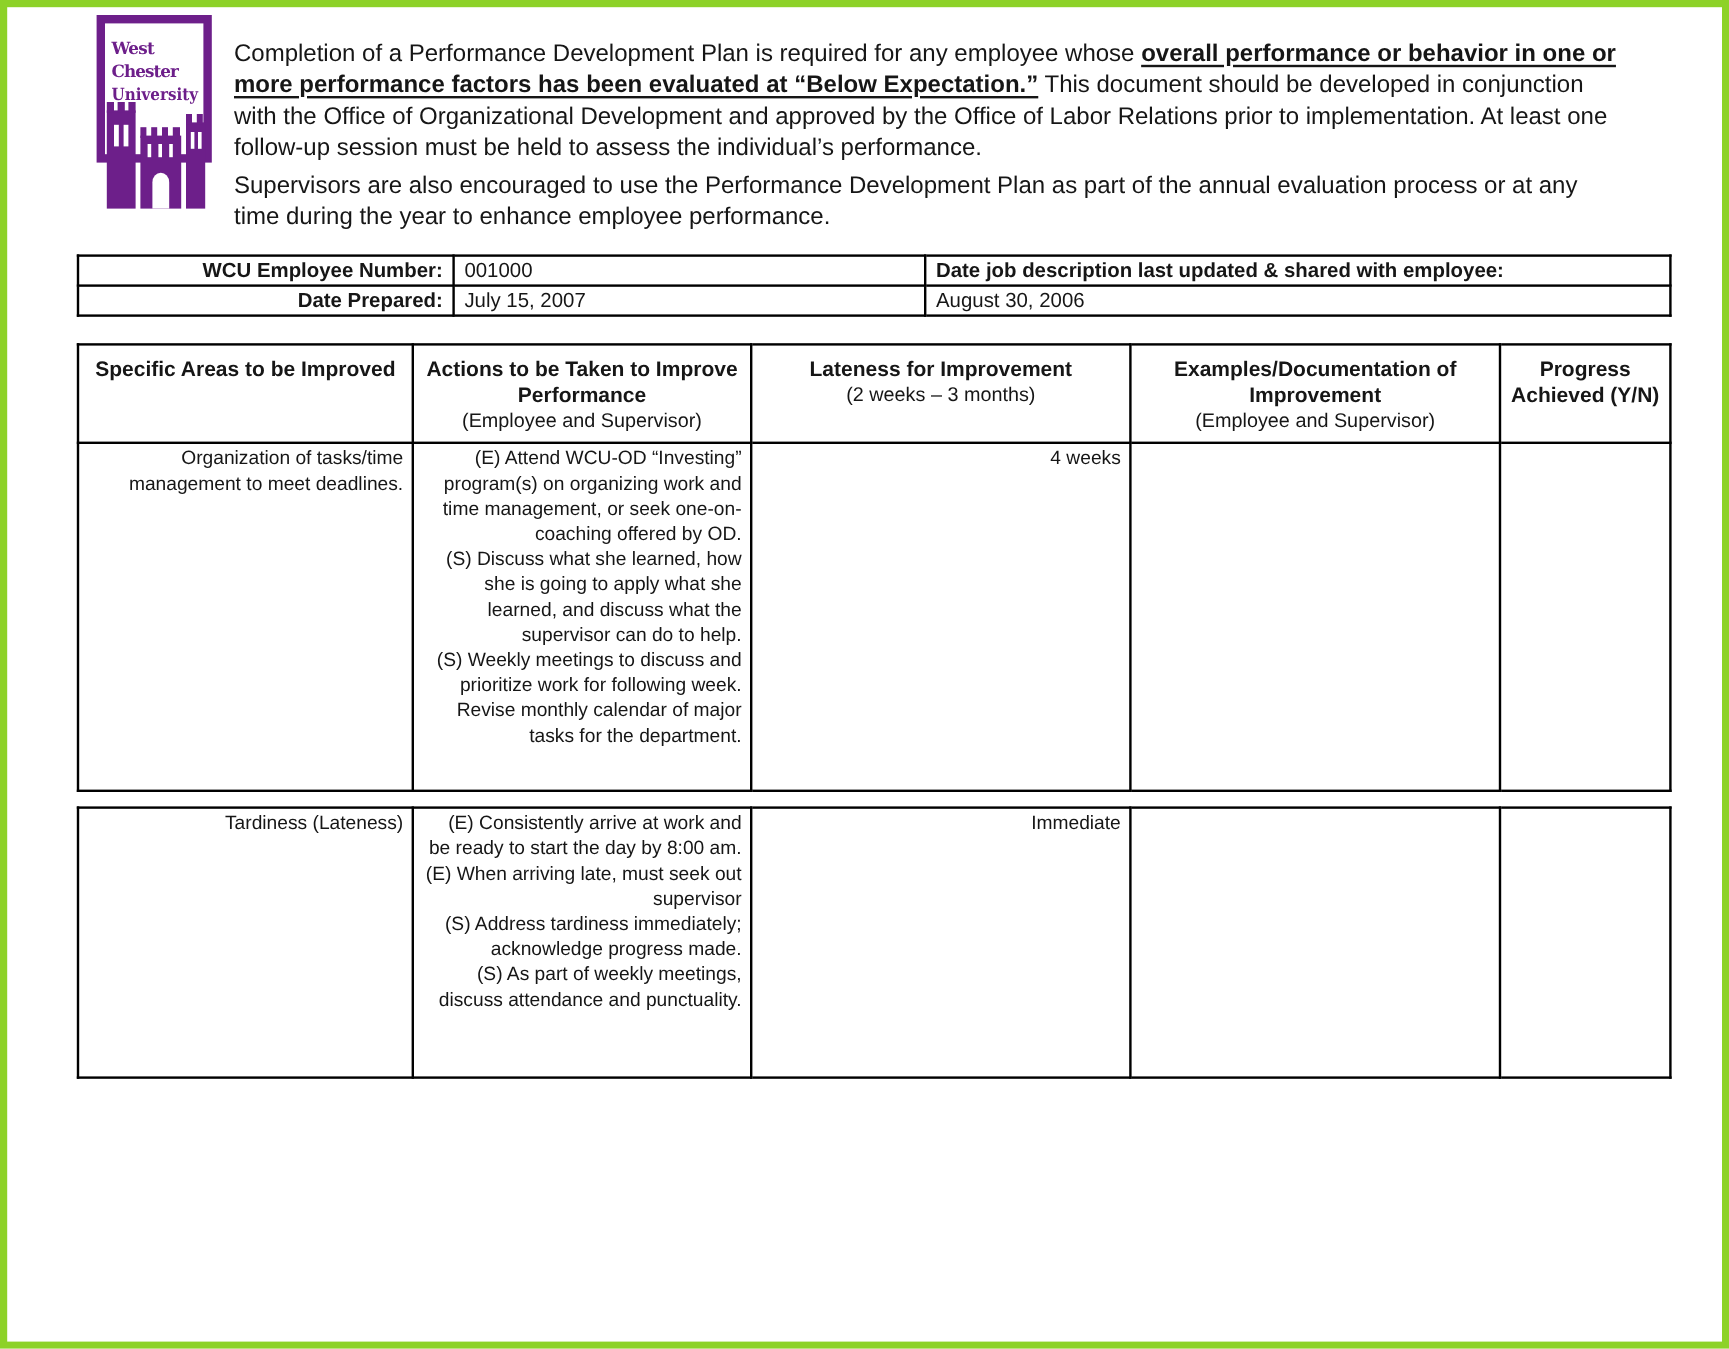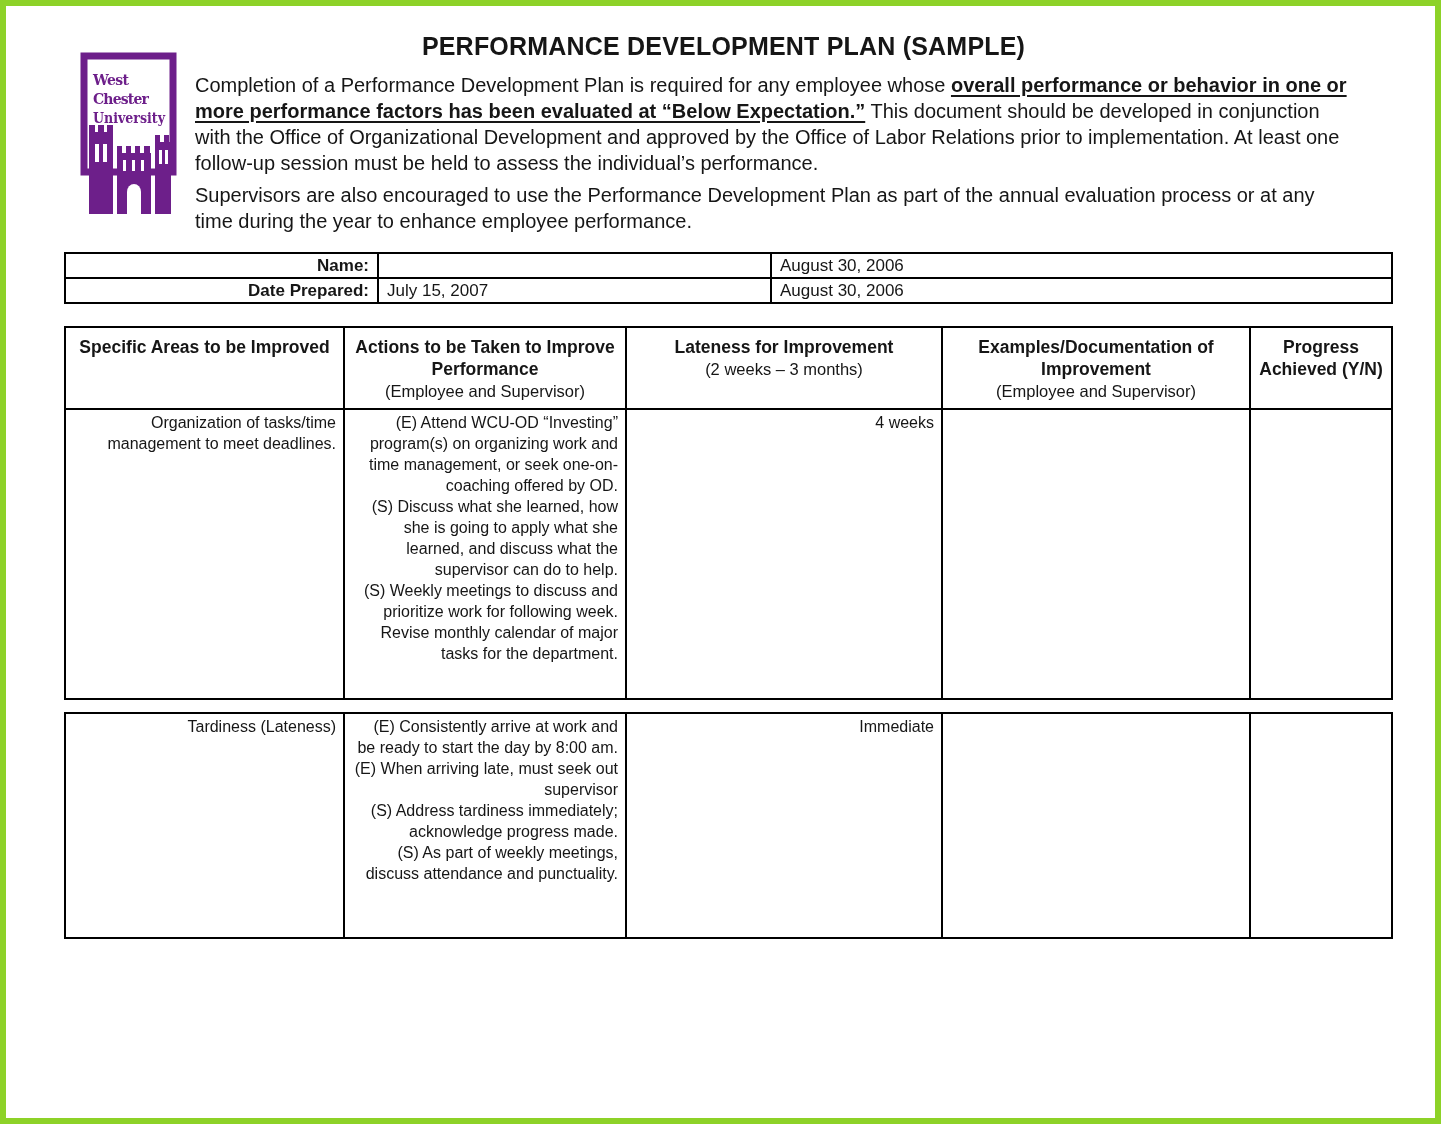--- a/index.html
+++ b/index.html
@@ -97,21 +97,20 @@
     font-family: "DejaVu Serif", serif;
     font-weight: bold;
     fill: var(--logo-purple);
   }
 </style>
 </head>
 <body>
 
 <div class="frame">
 
-  <h1 class="doc-title">PERFORMANCE DEVELOPMENT PLAN (SAMPLE)</h1>
 
   <div class="intro">
     <svg class="wcu-logo" viewBox="0 0 97 162" xmlns="http://www.w3.org/2000/svg" aria-hidden="true">
       <rect x="4" y="4" width="89" height="116" fill="#ffffff" stroke="var(--logo-purple)" stroke-width="7"></rect>
       <text class="logo-text" x="13" y="33" font-size="14" textLength="36">West</text>
       <text class="logo-text" x="13" y="52" font-size="14" textLength="56">Chester</text>
       <text class="logo-text" x="13" y="71" font-size="14" textLength="72" lengthAdjust="spacingAndGlyphs">University</text>
       <g fill="var(--logo-purple)">
         <rect x="9" y="80" width="24" height="82"></rect>
         <rect x="9" y="73" width="6" height="9"></rect>
@@ -144,23 +143,23 @@
   </div>
 
   <table class="info-table">
     <colgroup>
         <col style="width:313px">
         <col style="width:393px">
         <col style="width:621px">
       </colgroup>
     <tbody>
       <tr>
-        <td class="info-label">Name:</td>
-        <td class="info-value"></td>
-        <td>August 30, 2006</td>
+        <td class="info-label">WCU Employee Number:</td>
+        <td class="info-value">001000</td>
+        <td class="info-right-bold">Date job description last updated &amp; shared with employee:</td>
       </tr>
       <tr>
         <td class="info-label">Date Prepared:</td>
         <td class="info-value">July 15, 2007</td>
         <td>August 30, 2006</td>
       </tr>
     </tbody>
   </table>
 
   <table class="plan-table">

